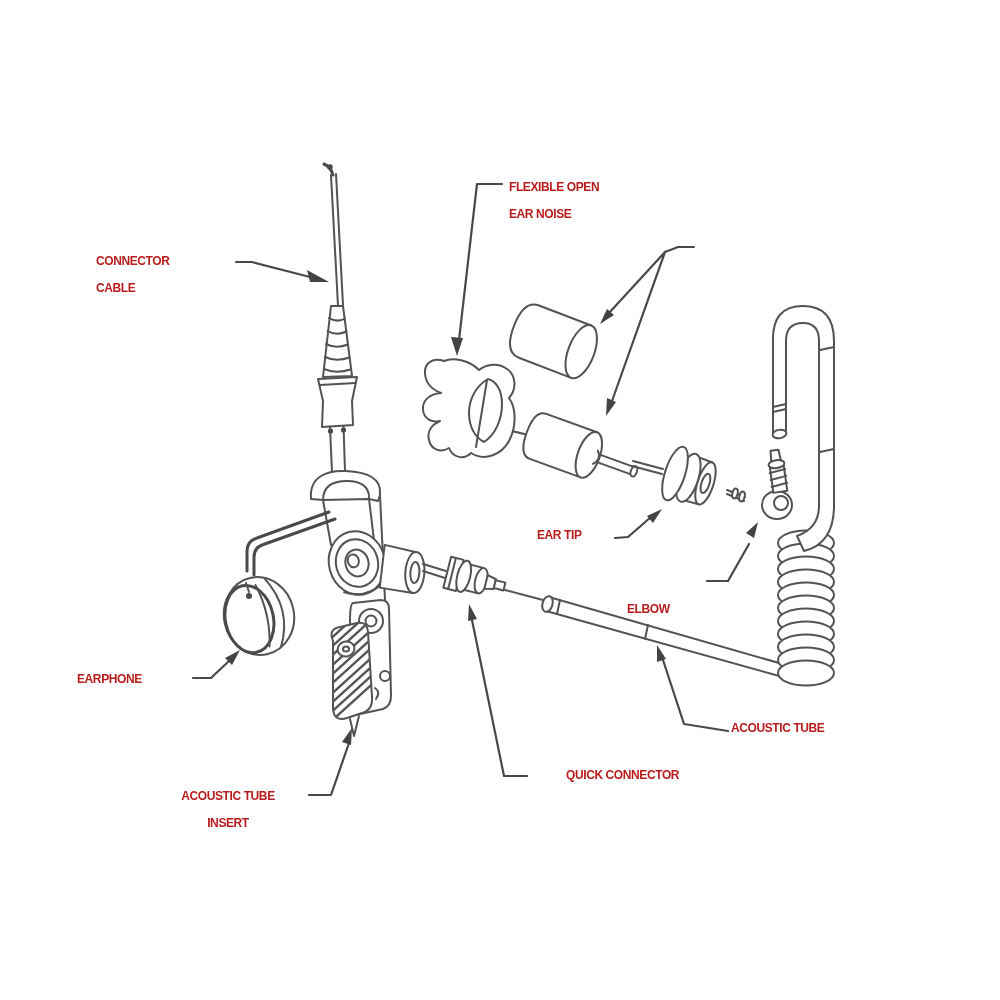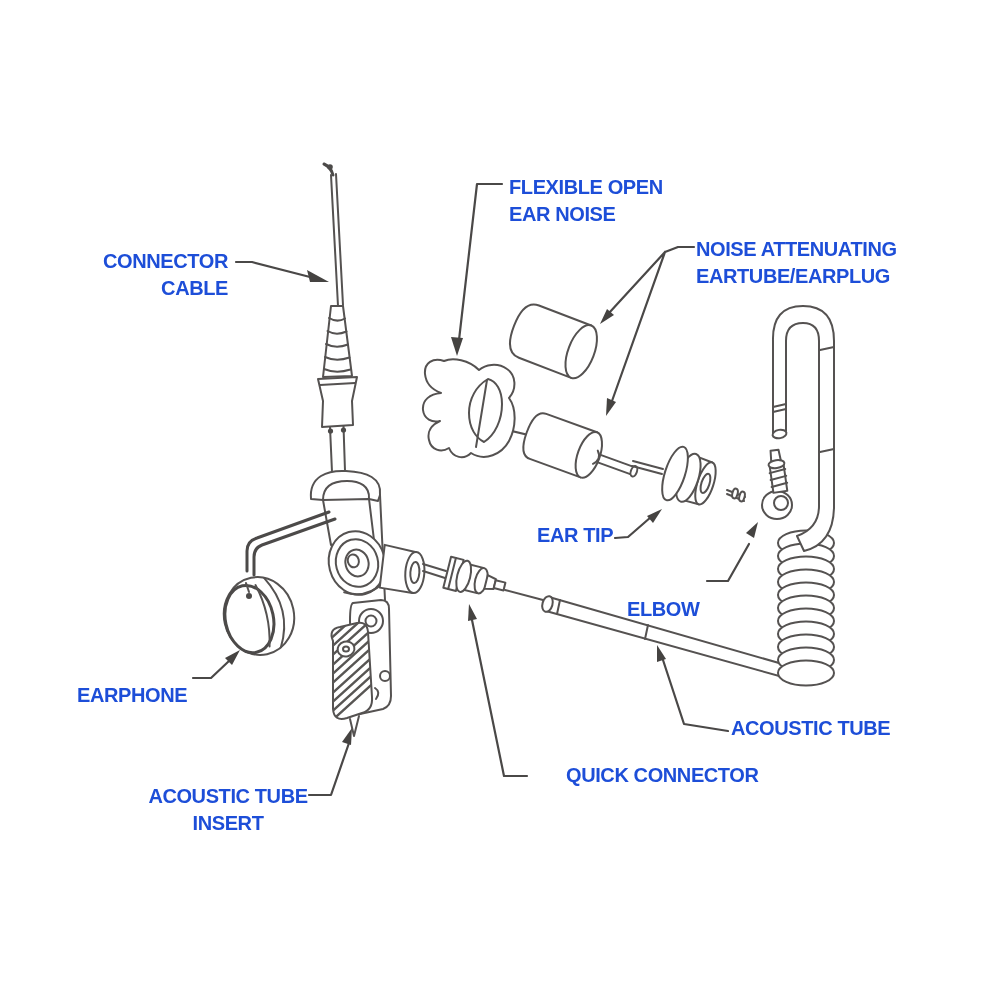--- a/index.html
+++ b/index.html
@@ -13,24 +13,24 @@
   .ln{stroke:#555251;stroke-width:2;fill:none;stroke-linecap:round;stroke-linejoin:round;}
   .th{stroke:#4c4a49;stroke-width:3;fill:none;stroke-linecap:round;stroke-linejoin:round;}
   .wh{stroke:#555251;stroke-width:2;fill:#ffffff;stroke-linejoin:round;}
   .whh{stroke:#4c4a49;stroke-width:3;fill:#ffffff;stroke-linejoin:round;}
   .ld{stroke:#4a4847;stroke-width:2.2;fill:none;stroke-linecap:round;stroke-linejoin:round;}
   .ar{fill:#454341;stroke:none;}
   .dt{fill:#4c4a49;stroke:none;}
   .hx{stroke:#585654;stroke-width:2.4;fill:none;stroke-linecap:round;}
   
   .label{
-    position:absolute;color:#1d4ed8;font-weight:700;font-size:20px;line-height:27px;
+    position:absolute;color:#b91c1c;font-weight:700;font-size:12px;line-height:27px;
     letter-spacing:-0.4px;white-space:nowrap;
   }
-  .label.right{text-align:right;}
+  .label.right{}
   .label.center{text-align:center;}
 </style>
 </head>
 <body>
 
 <div class="stage">
 
   <svg class="art" width="1000" height="1000" viewBox="0 0 1000 1000">
 
     <defs>
@@ -228,30 +228,26 @@
   <div class="label right" style="left:96px;top:248px;width:132px;">
     <div>CONNECTOR</div>
     <div>CABLE</div>
   </div>
 
   <div class="label" style="left:509px;top:174px;">
     <div>FLEXIBLE OPEN</div>
     <div>EAR NOISE</div>
   </div>
 
-  <div class="label" style="left:696px;top:236px;">
-    <div>NOISE ATTENUATING</div>
-    <div>EARTUBE/EARPLUG</div>
-  </div>
 
   <div class="label" style="left:537px;top:522px;">EAR TIP</div>
 
   <div class="label" style="left:627px;top:568px;margin-top:28px;">ELBOW</div>
 
-  <div class="label" style="left:77px;top:682px;">EARPHONE</div>
+  <div class="label" style="left:77px;top:666px;">EARPHONE</div>
 
   <div class="label" style="left:731px;top:715px;">ACOUSTIC TUBE</div>
 
   <div class="label" style="left:566px;top:762px;">QUICK CONNECTOR</div>
 
   <div class="label center" style="left:148px;top:783px;width:160px;">
     <div>ACOUSTIC TUBE</div>
     <div>INSERT</div>
   </div>
 

